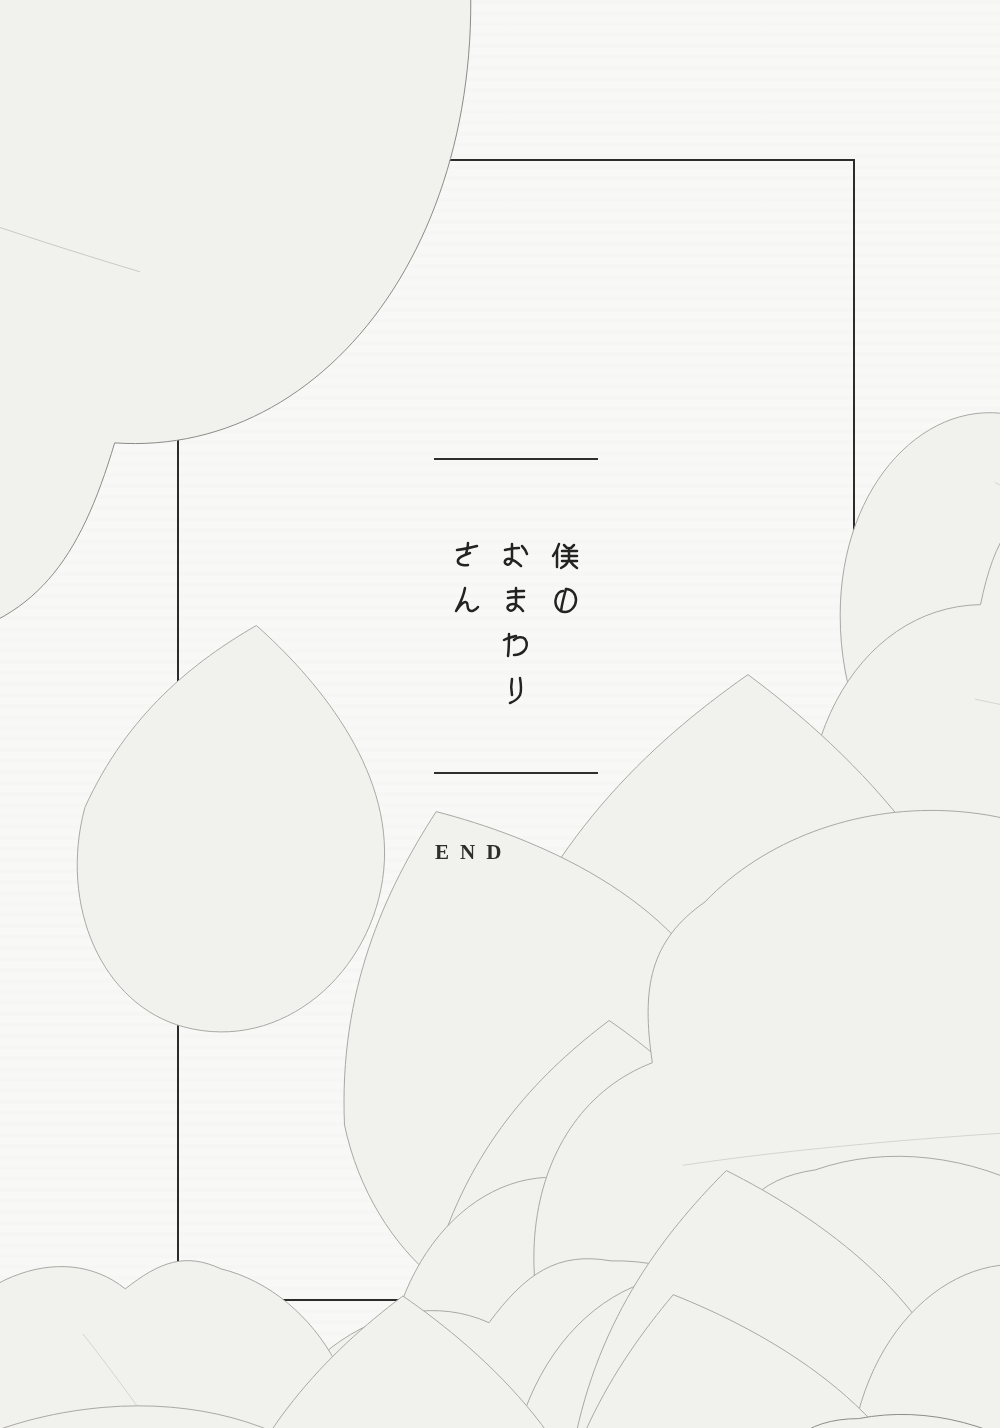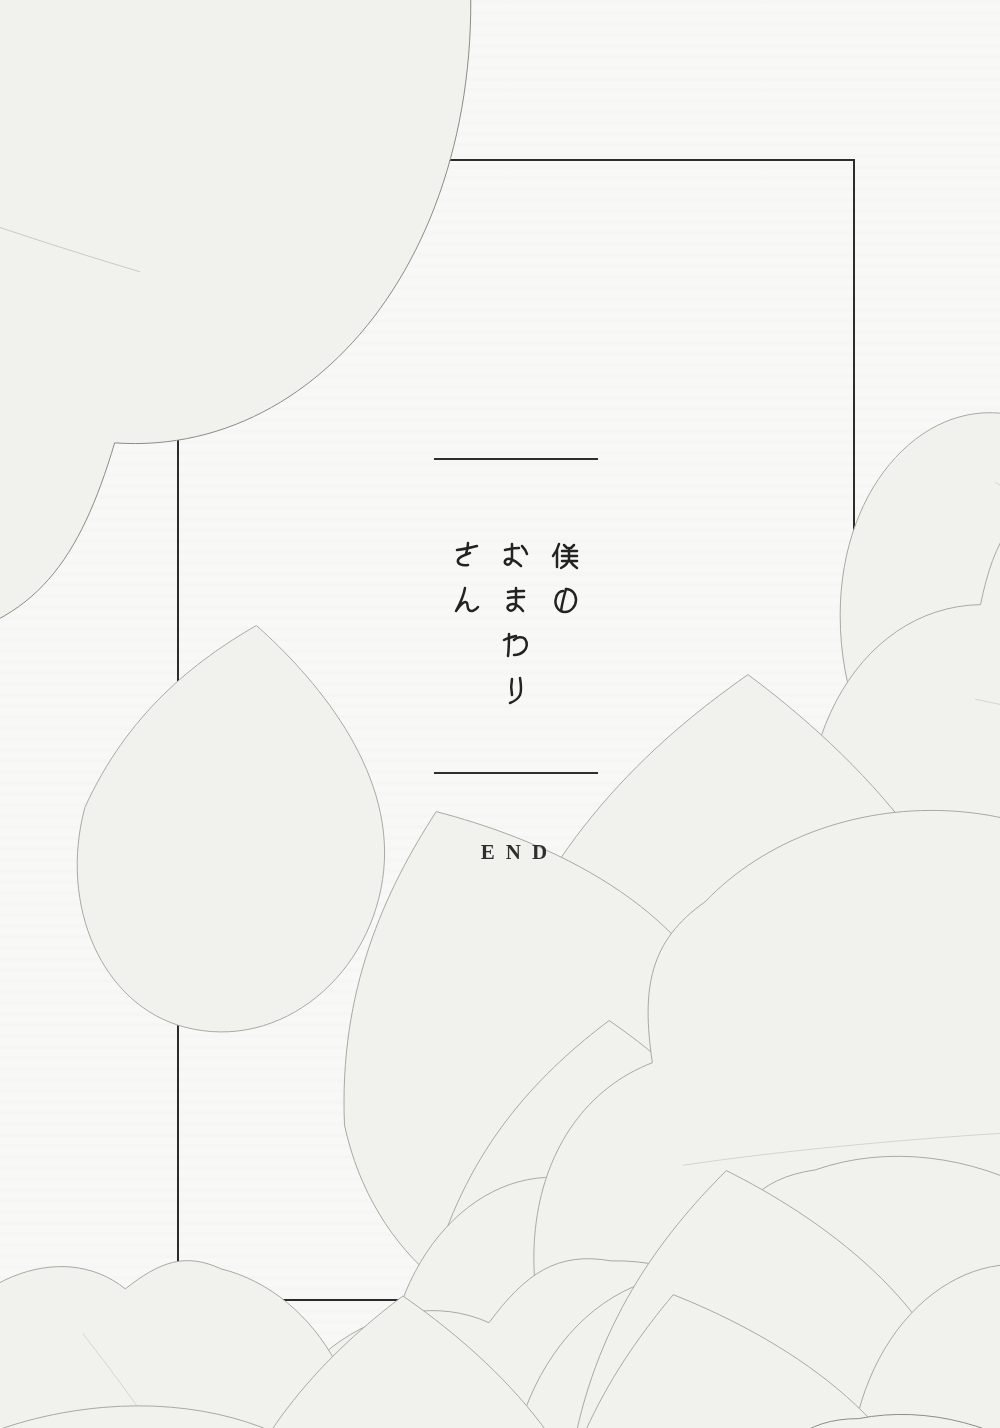--- a/index.html
+++ b/index.html
@@ -64,21 +64,20 @@
     stroke: #232323;
     stroke-width: 2.5;
     stroke-linecap: round;
     stroke-linejoin: round;
   }
 
   .end-label {
     position: absolute;
     left: 424px; top: 840px;
     width: 180px;
-    text-align: center;
     font-family: "Liberation Serif", serif;
     font-size: 21px;
     font-weight: 600;
     letter-spacing: 11px;
     padding-left: 11px; 
     box-sizing: border-box;
     color: #2e2e2c;
   }
 </style>
 </head>

